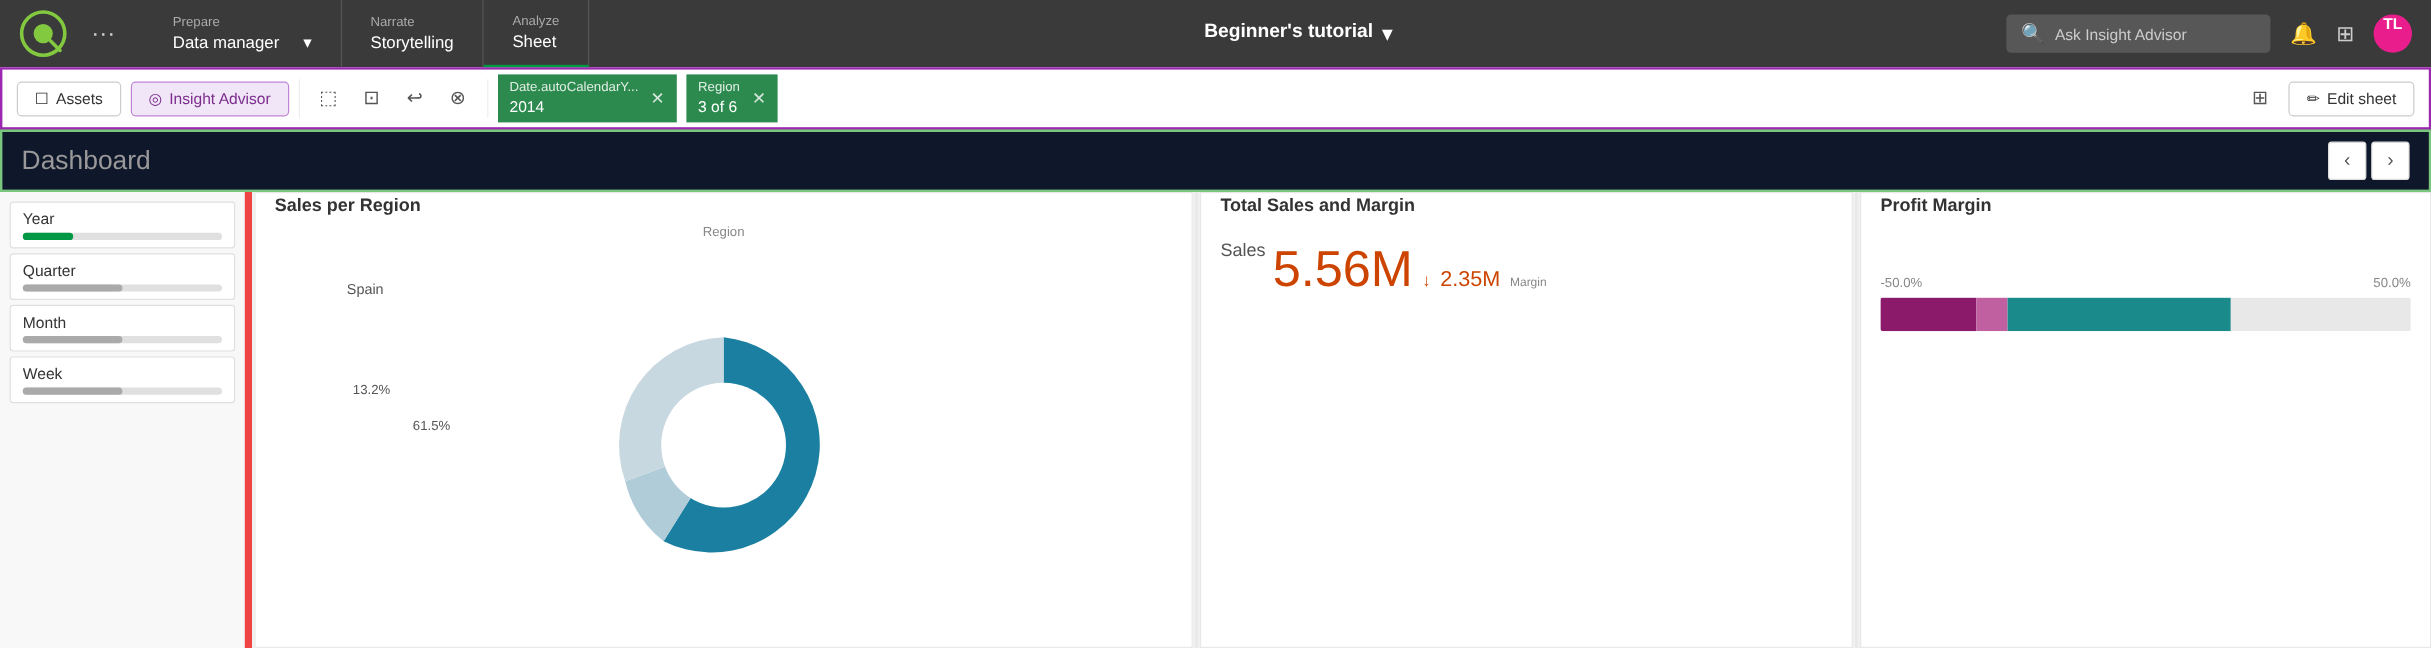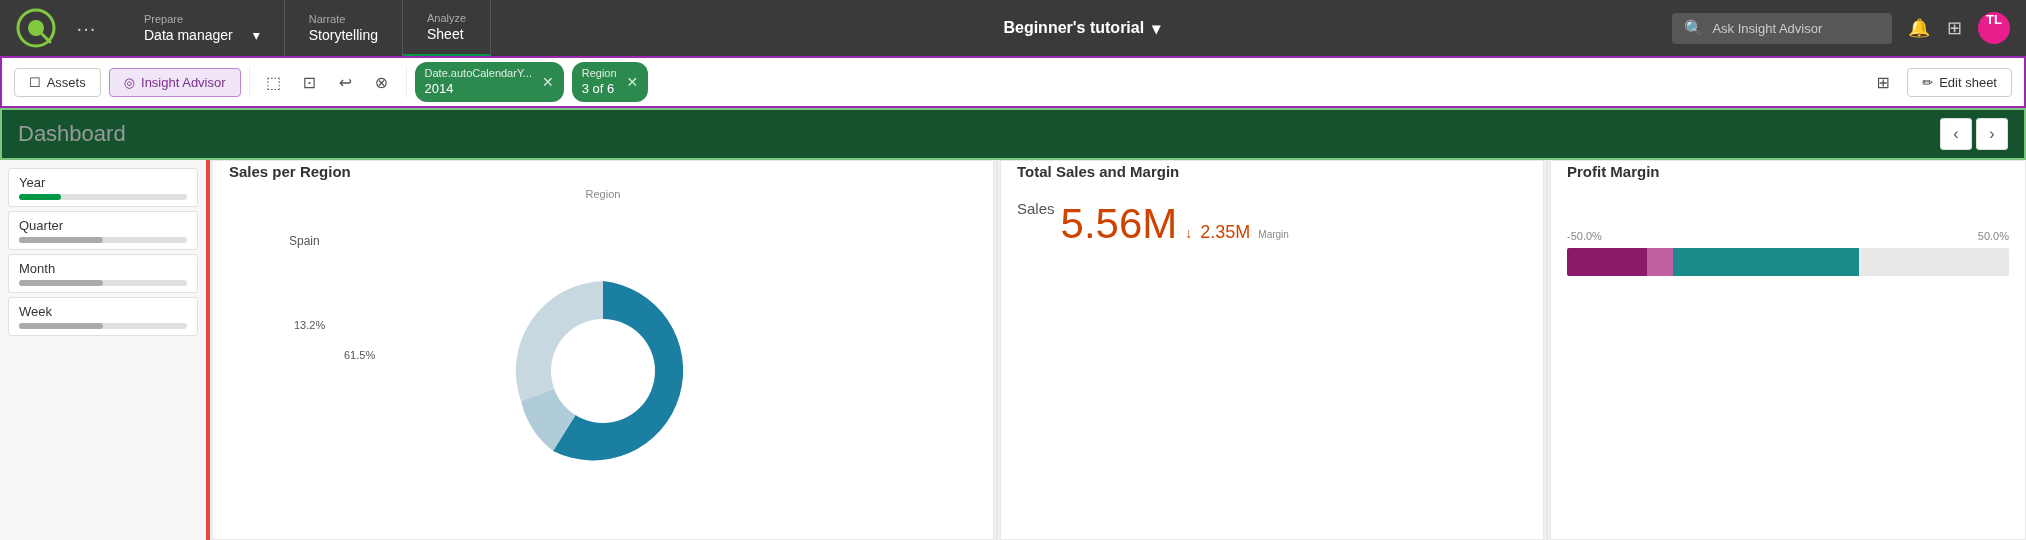--- a/index.html
+++ b/index.html
@@ -159,21 +159,21 @@
       border-radius: 3px;
       color: #555;
       font-size: 16px;
     }
 
     .filter-chip {
       display: flex;
       align-items: center;
       gap: 6px;
       padding: 4px 10px;
-      border-radius: 12px;
+      border-radius: 0;
       font-size: 12px;
       cursor: pointer;
     }
     .filter-chip-green {
       background: #2d8a4e;
       color: #fff;
     }
     .filter-chip-label {
       display: flex;
       flex-direction: column;
@@ -214,21 +214,21 @@
       justify-content: center;
       cursor: pointer;
       font-size: 16px;
       color: #555;
     }
 
     
     .dashboard-title-bar {
       display: flex;
       align-items: center;
-      background: #14532d;
+      background: #0f172a;
       height: 52px;
       padding: 0 16px;
       border-bottom: 1px solid #e0e0e0;
       border: 2px solid #7bc67e;
     }
     .dashboard-title {
       font-size: 22px;
       color: #999;
       font-weight: 300;
       flex: 1;
@@ -257,21 +257,21 @@
     }
 
     
     .filters-sidebar {
       width: 210px;
       background: #f8f8f8;
       padding: 8px;
       display: flex;
       flex-direction: column;
       gap: 4px;
-      border-right: 4px solid #ef4444;
+      border-right: 6px solid #ef4444;
     }
     .filter-item {
       background: #fff;
       border: 1px solid #e0e0e0;
       border-radius: 3px;
       padding: 6px 10px;
       cursor: pointer;
     }
     .filter-item-label {
       font-size: 13px;

